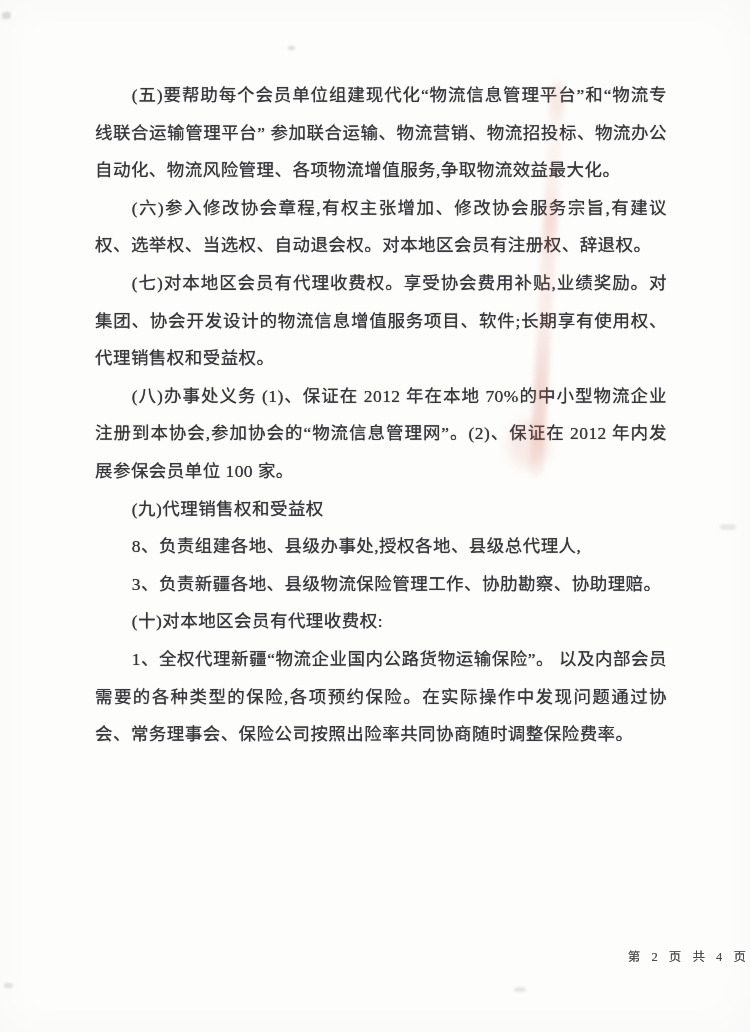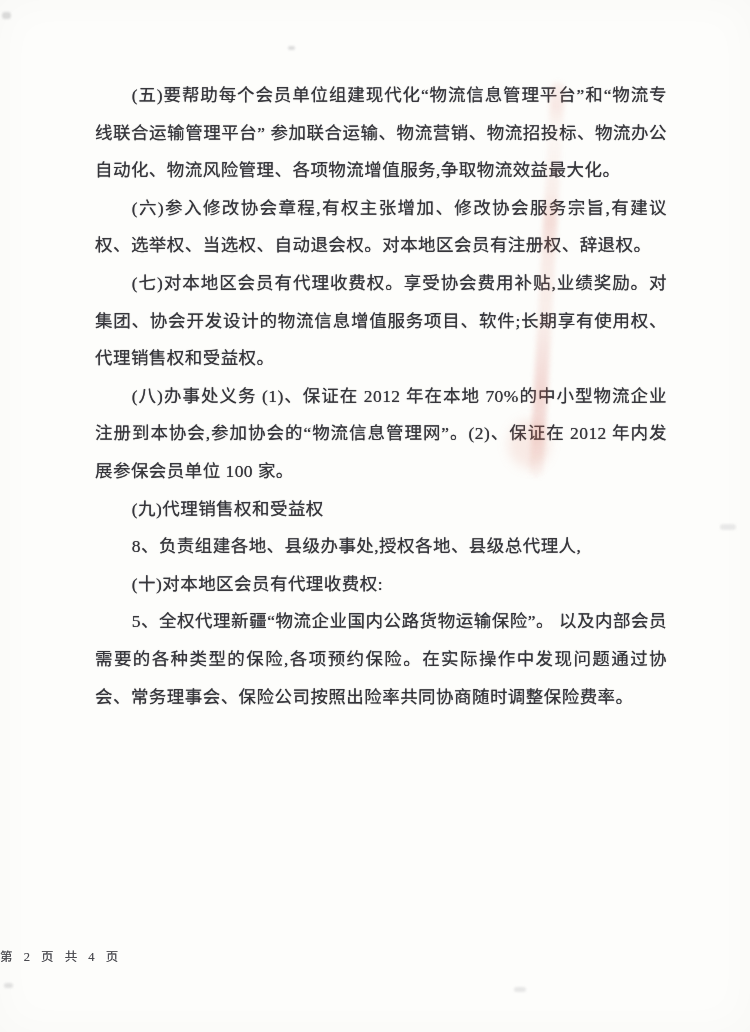--- a/index.html
+++ b/index.html
@@ -31,21 +31,21 @@
   .body-text p {
     margin: 0;
     padding: 0;
     text-indent: 2.1em;
   }
   .page-footer {
     position: absolute;
     left: 0;
     top: 946px;
     width: 100%;
-    text-align: left;
+    text-align: right;
     font-size: 12.5px;
     letter-spacing: 4px;
     color: #4a4a50;
     text-shadow: 0 0 0.6px rgba(74,74,80,0.7);
   }
   
   .streak-pink {
     position: absolute;
     left: 551px;
     top: 82px;
@@ -96,22 +96,23 @@
 
 <div class="page">
 
   <div class="body-text">
     <p>(五)要帮助每个会员单位组建现代化“物流信息管理平台”和“物流专线联合运输管理平台” 参加联合运输、物流营销、物流招投标、物流办公自动化、物流风险管理、各项物流增值服务,争取物流效益最大化。</p>
     <p>(六)参入修改协会章程,有权主张增加、修改协会服务宗旨,有建议权、选举权、当选权、自动退会权。对本地区会员有注册权、辞退权。</p>
     <p>(七)对本地区会员有代理收费权。享受协会费用补贴,业绩奖励。对集团、协会开发设计的物流信息增值服务项目、软件;长期享有使用权、代理销售权和受益权。</p>
     <p>(八)办事处义务 (1)、保证在 2012 年在本地 70%的中小型物流企业注册到本协会,参加协会的“物流信息管理网”。(2)、保证在 2012 年内发展参保会员单位 100 家。</p>
     <p>(九)代理销售权和受益权</p>
     <p>8、负责组建各地、县级办事处,授权各地、县级总代理人,</p>
+    <p>3、负责新疆各地、县级物流保险管理工作、协肋勘察、协助理赔。</p>
     <p>(十)对本地区会员有代理收费权:</p>
-    <p>5、全权代理新疆“物流企业国内公路货物运输保险”。 以及内部会员需要的各种类型的保险,各项预约保险。在实际操作中发现问题通过协会、常务理事会、保险公司按照出险率共同协商随时调整保险费率。</p>
+    <p>1、全权代理新疆“物流企业国内公路货物运输保险”。 以及内部会员需要的各种类型的保险,各项预约保险。在实际操作中发现问题通过协会、常务理事会、保险公司按照出险率共同协商随时调整保险费率。</p>
   </div>
 
   <div class="page-footer">第 2 页 共 4 页</div>
 
   <div class="streak-pink"></div>
   <div class="streak-blob"></div>
   <div class="scan-mark mark-topleft"></div>
   <div class="scan-mark mark-topdot"></div>
   <div class="scan-mark mark-rightmid"></div>
   <div class="scan-mark mark-leftlow"></div>

